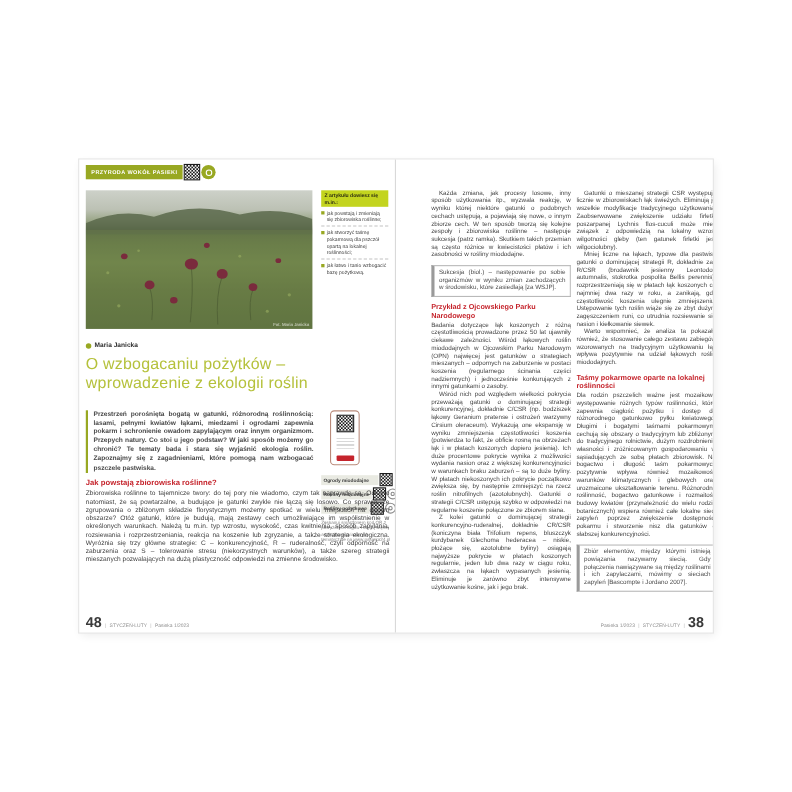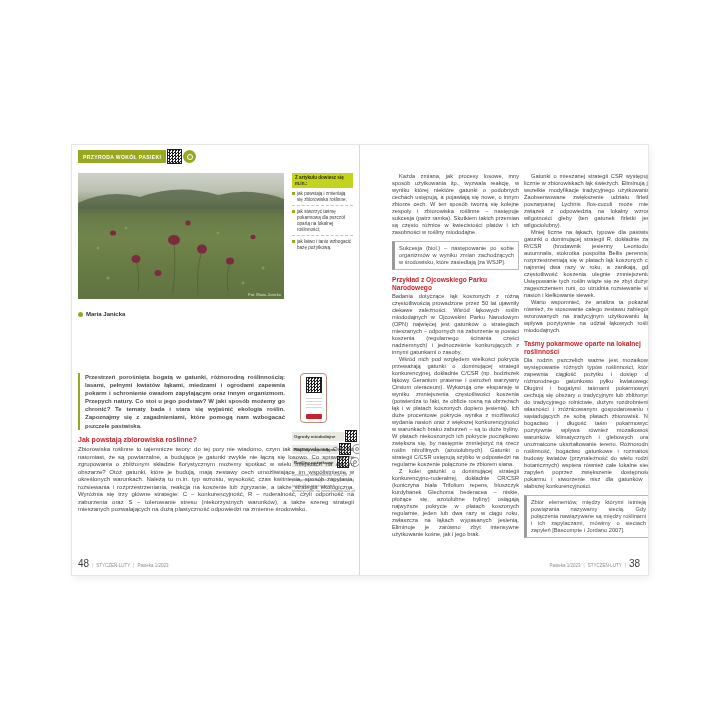--- a/index.html
+++ b/index.html
@@ -76,21 +76,21 @@
   .scan-note{position:absolute;left:220px;top:327px;width:64px;font-size:4.2px;line-height:1.3;color:#8a8a8a;}
 
   .section-head{color:var(--heading-red);font-weight:bold;}
   .left-section-head{position:absolute;left:6px;top:291px;font-size:7px;}
   .left-body{position:absolute;left:6px;top:301px;width:276px;font-size:6px;line-height:7.5px;
              text-align:justify;color:#3f3f3f;}
 
   .footer{position:absolute;top:413px;font-size:4.5px;color:#8c8c8c;display:flex;align-items:baseline;gap:3px;}
   .footer-left{left:6px;}
   .footer-right{right:8px;}
-  .page-num{font-size:10px;font-weight:normal;color:#3a3a3a;}
+  .page-num{font-size:13px;font-weight:bold;color:#3a3a3a;}
   .sep{color:#b5b5b5;}
 
   
   .col{position:absolute;top:28px;width:127px;height:386px;overflow:hidden;
        font-size:5.7px;line-height:7px;text-align:justify;color:#3f3f3f;}
   .col1{left:32px;}
   .col2{left:164px;}
   .col p.ind{text-indent:7px;}
   .col p{margin-bottom:0;}
   .infobox{border:1px solid var(--box-border);border-left:3px solid #9a9a9a;
@@ -159,20 +159,21 @@
           <span class="learn-sq"></span>
           <span class="t">jak łatwo i tanio wzbogacić bazę pożytkową.</span>
         </div>
       </div>
 
       <div class="author-row">
         <span class="author-dot"></span>
         <span class="author-name">Maria Janicka</span>
       </div>
 
+      <h1 class="title" style="color: rgb(181, 193, 59);">O wzbogacaniu pożytków – wprowadzenie z ekologii roślin</h1>
 
       <p class="lead">Przestrzeń porośnięta bogatą w gatunki, różnorodną roślinnością: lasami, pełnymi kwiatów łąkami, miedzami i ogrodami zapewnia pokarm i schronienie owadom zapylającym oraz innym organizmom. Przepych natury. Co stoi u jego podstaw? W jaki sposób możemy go chronić? Te tematy bada i stara się wyjaśnić ekologia roślin. Zapoznajmy się z zagadnieniami, które pomogą nam wzbogacać pszczele pastwiska.</p>
 
       <div class="phone">
         <div class="qr" style="width:14px;height:14px;"></div>
         <div class="phone-lines"></div>
         <div class="phone-logo"></div>
       </div>
 
       <div class="qrtags">

